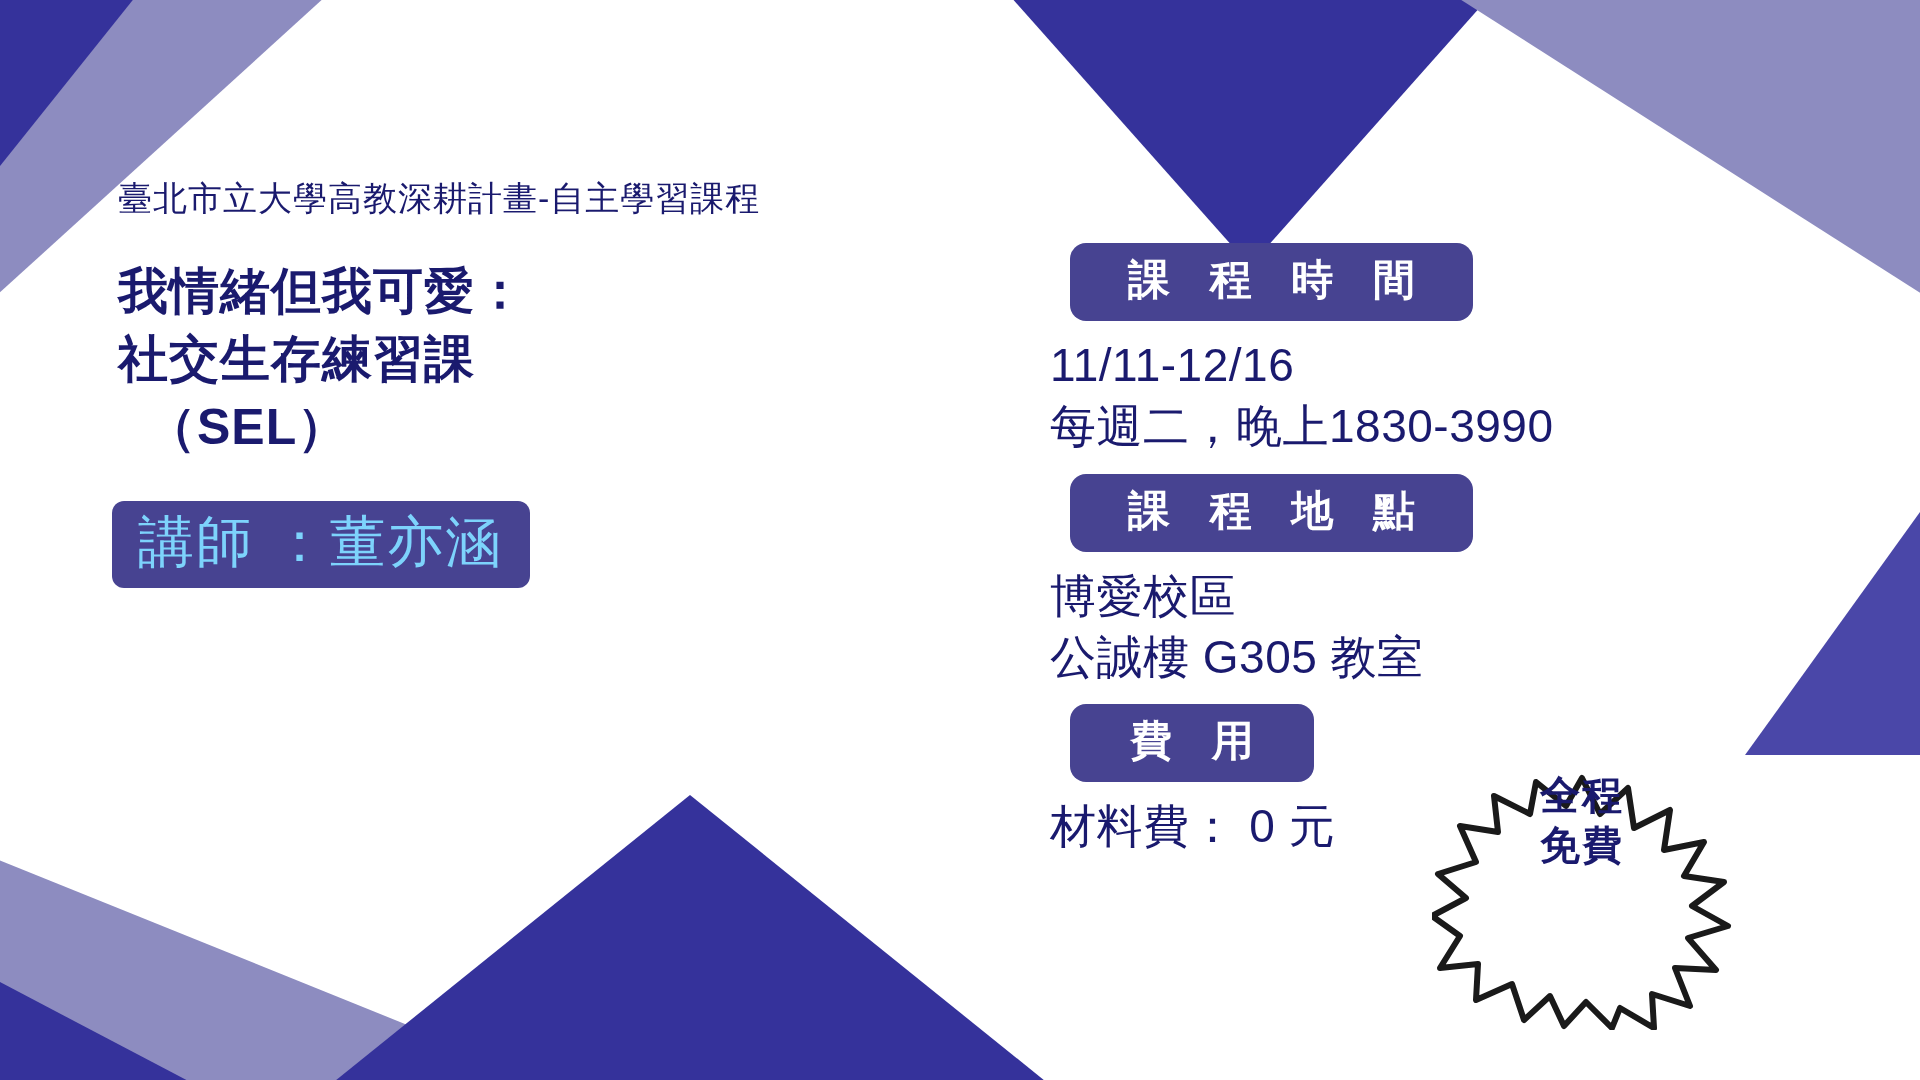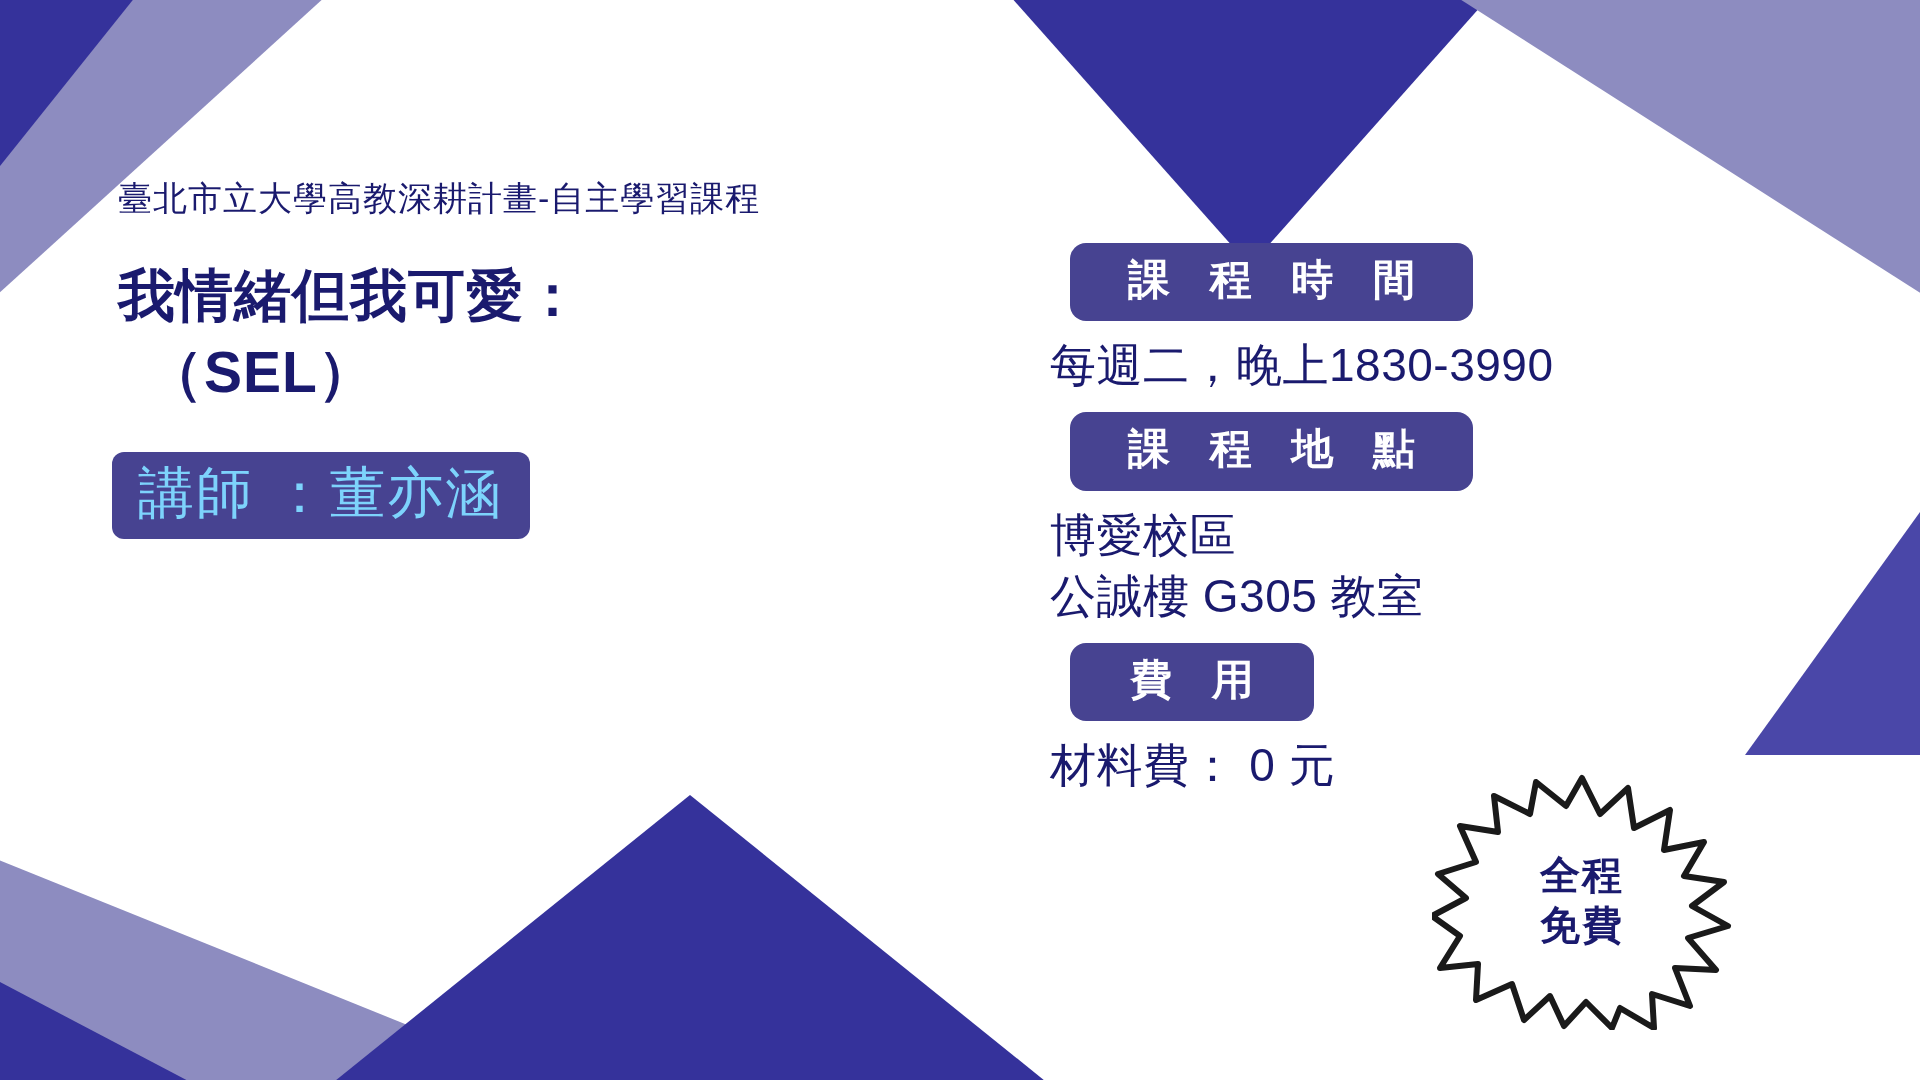--- a/index.html
+++ b/index.html
@@ -115,21 +115,21 @@
     font-weight: 500;
     letter-spacing: 1px;
     white-space: nowrap;
     line-height: 1.2;
   }
 
   .title-block {
     margin-top: 38px;
     color: #1a1a6e;
     font-weight: bold;
-    font-size: 57px;
+    font-size: 50px;
     line-height: 1.36;
     letter-spacing: 1px;
   }
   .title-line-3 {
     padding-left: 28px;
   }
 
   .instructor-badge {
     display: inline-block;
     margin-top: 40px;
@@ -197,21 +197,21 @@
   }
   .starburst-text {
     position: absolute;
     left: 0;
     top: 0;
     width: 300px;
     height: 260px;
     display: flex;
     flex-direction: column;
     align-items: center;
-    justify-content: center;
+    justify-content: flex-start;
     color: #1a1a6e;
     font-size: 40px;
     font-weight: bold;
     line-height: 1.25;
     letter-spacing: 2px;
   }
 </style>
 </head>
 <body>
 
@@ -225,31 +225,33 @@
   <div class="deco deco-bl-light"></div>
   <div class="deco deco-bc-dark"></div>
   <div class="deco deco-bl-dark"></div>
 
   <div class="left-col">
 
     <div class="eyebrow">臺北市立大學高教深耕計畫-自主學習課程</div>
 
     <div class="title-block">
       <div>我情緒但我可愛：</div>
+      <div>社交生存練習課</div>
       <div class="title-line-3">（SEL）</div>
     </div>
 
     <div class="instructor-badge">講師 ：董亦涵</div>
   </div>
 
   <div class="right-col">
 
     
     <div class="pill">課 程 時 間</div>
     <div class="detail">
+      <span class="detail-row">11/11-12/16</span>
       <span class="detail-row">每週二，晚上1830-3990</span>
     </div>
 
     <div class="gap-after-detail"></div>
 
     
     <div class="pill">課 程 地 點</div>
     <div class="detail">
       <span class="detail-row">博愛校區</span>
       <span class="detail-row">公誠樓 G305 教室</span>

